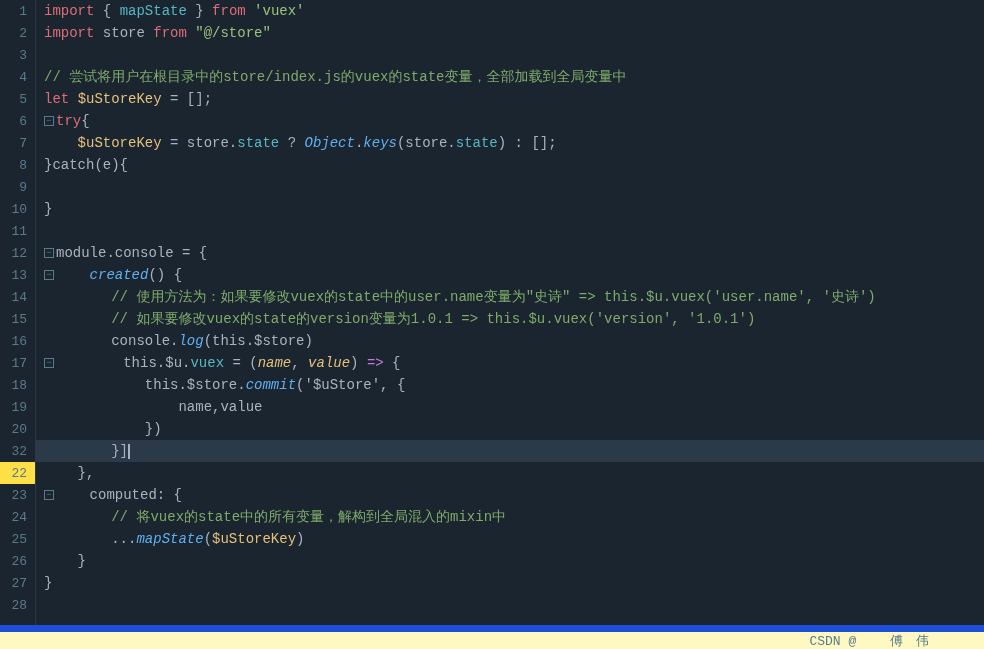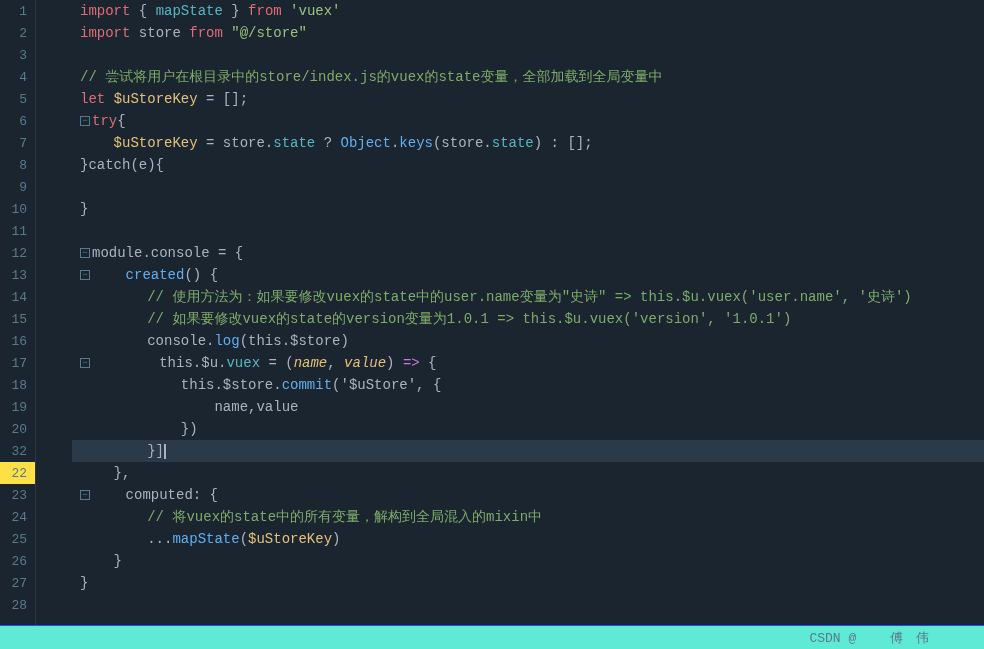--- a/index.html
+++ b/index.html
@@ -37,65 +37,64 @@
       padding: 1px 8px 1px 4px;
       height: 22px;
       line-height: 22px;
       font-size: 13px;
     }
     .code-content {
       flex: 1;
       padding: 0;
       overflow-x: auto;
       background-color: #1a2530;
-      margin-left: 36px;
     }
     .code-line {
       display: flex;
       align-items: center;
       height: 22px;
       line-height: 22px;
       padding-left: 8px;
       white-space: pre;
       position: relative;
     }
     .code-line.active {
       background-color: #2a3a48;
     }
     
     .kw { color: #e06c75; } 
     .str { color: #98c379; } 
-    .fn { color: #61afef; } 
+    .fn { color: #61afef; font-style: italic; } 
     .prop { color: #56b6c2; } 
     .var { color: #e5c07b; } 
     .cm-cn { color: #7faa6a; } 
     .plain { color: #abb2bf; } 
     .param { color: #e5c07b; font-style: italic; } 
     .arrow { color: #c678dd; } 
     .fold-box {
       display: inline-block;
       width: 10px;
       height: 10px;
       border: 1px solid #5a7a8a;
       line-height: 8px;
       text-align: center;
       font-size: 9px;
       color: #5a7a8a;
       margin-right: 2px;
       cursor: pointer;
       vertical-align: middle;
     }
     .footer {
-      background-color: #5eead4;
+      background-color: #fef9c3;
       height: 24px;
       display: flex;
       align-items: center;
       justify-content: flex-end;
       padding-right: 16px;
-      border-top: 1px solid #1d4ed8;
+      border-top: 7px solid #1d4ed8;
     }
     .footer-text {
       color: #5a7a8a;
       font-size: 13px;
     }
     .cursor-block {
       display: inline-block;
       width: 2px;
       height: 15px;
       background-color: #abb2bf;

